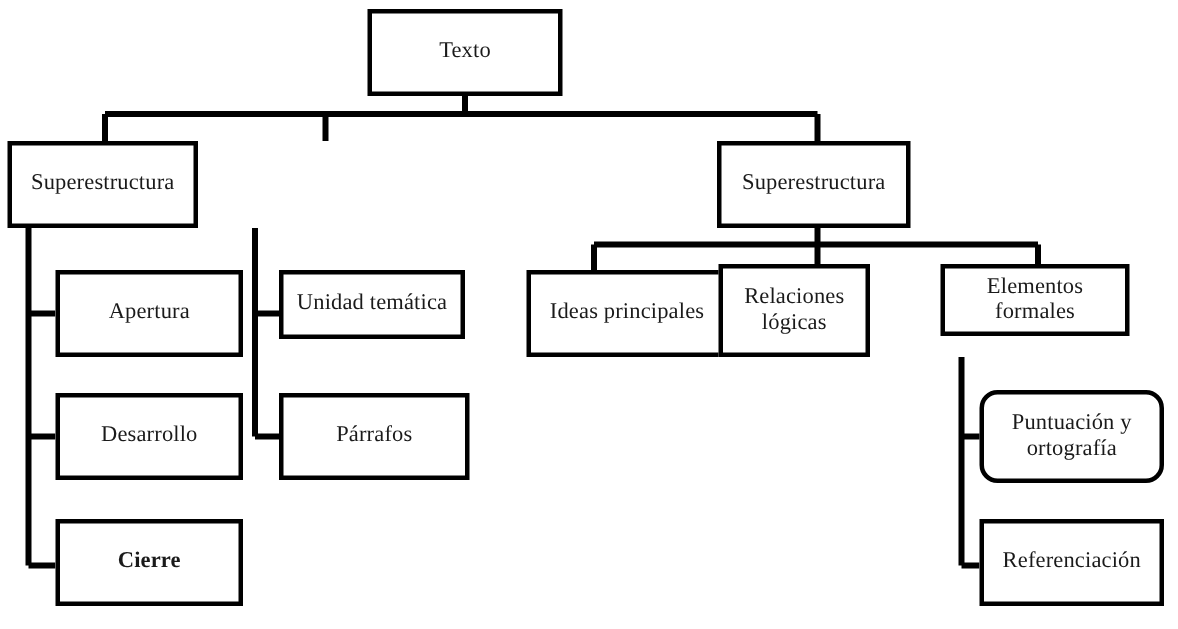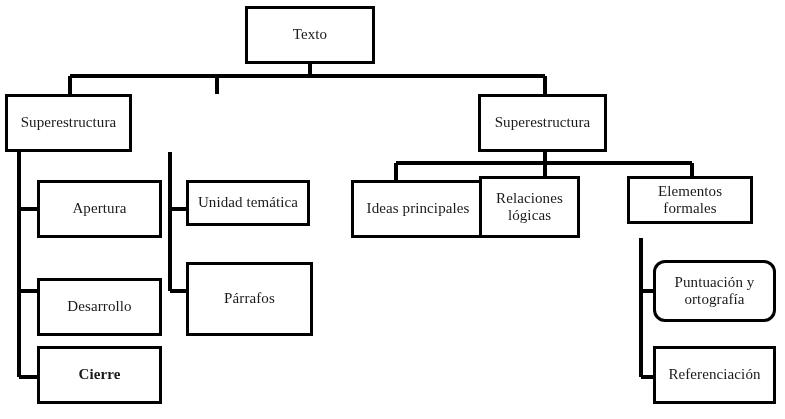--- a/index.html
+++ b/index.html
@@ -116,25 +116,25 @@
   <div class="node-box" style="left:479px; top:176px; width:101px; height:62px;">
     <span class="node-label">Relaciones
 lógicas</span>
   </div>
 
   <div class="node-box" style="left:627px; top:176px; width:126px; height:48px;">
     <span class="node-label">Elementos
 formales</span>
   </div>
 
-  <div class="node-box" style="left:37px; top:278px; width:125px; height:58px;text-align:center;">
+  <div class="node-box" style="left:37px; top:262px; width:125px; height:58px;text-align:center;">
     <span class="node-label">Desarrollo</span>
   </div>
 
-  <div class="node-box" style="left:186px; top:262px; width:127px; height:74px;">
+  <div class="node-box" style="left:186px; top:262px; width:127px; height:58px;">
     <span class="node-label">Párrafos</span>
   </div>
 
   <div class="node-box" style="left:653px; top:260px; width:123px; height:62px;border-radius:12px;">
     <span class="node-label">Puntuación y
 ortografía</span>
   </div>
 
   <div class="node-box" style="left:37px; top:346px; width:125px; height:58px;font-weight:bold;">
     <span class="node-label">Cierre</span>

